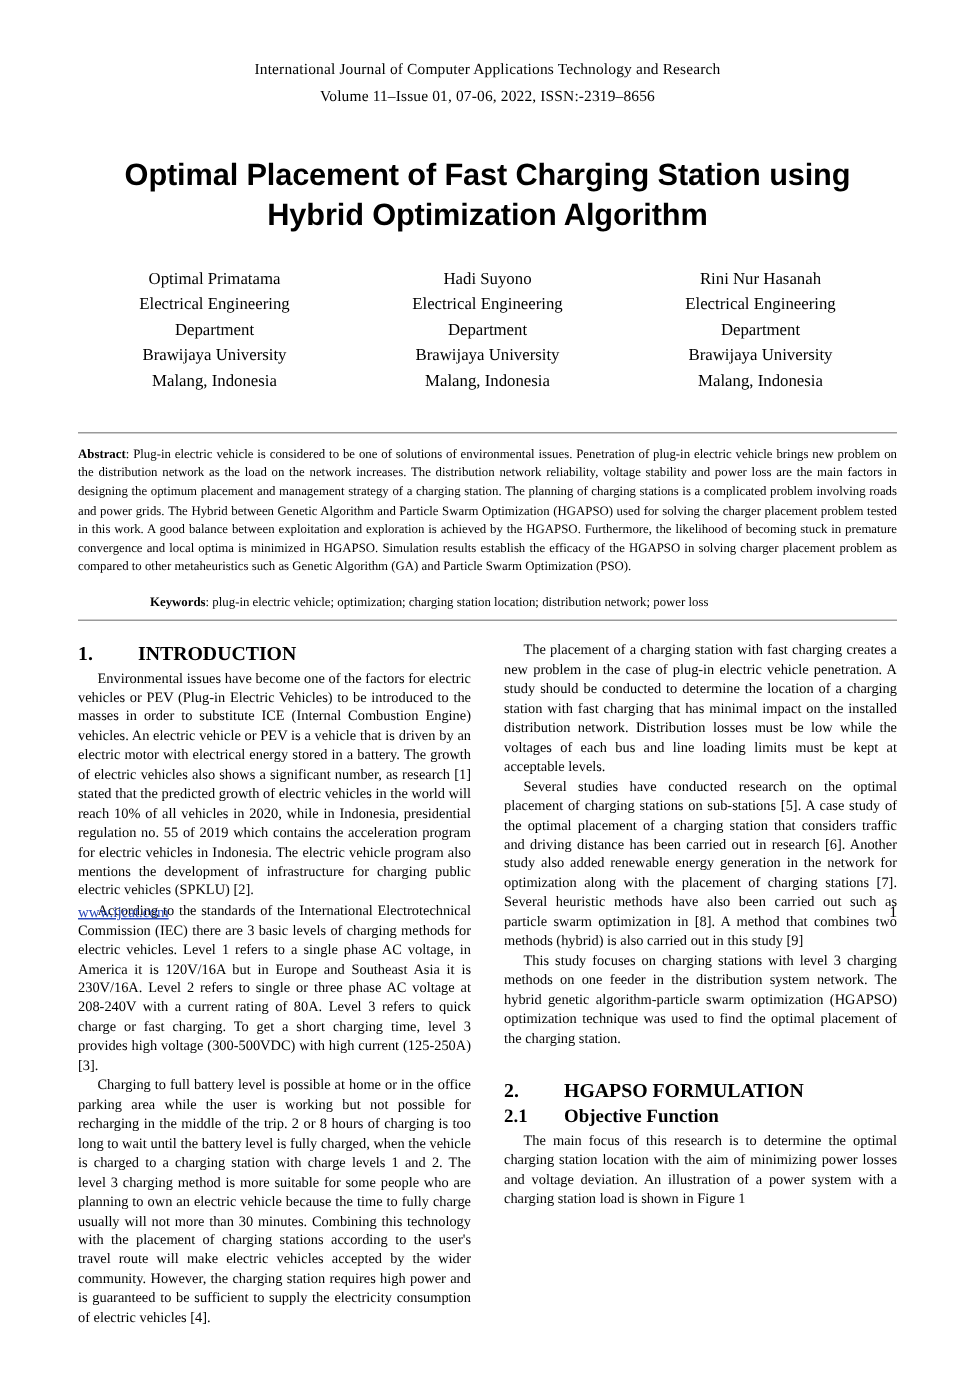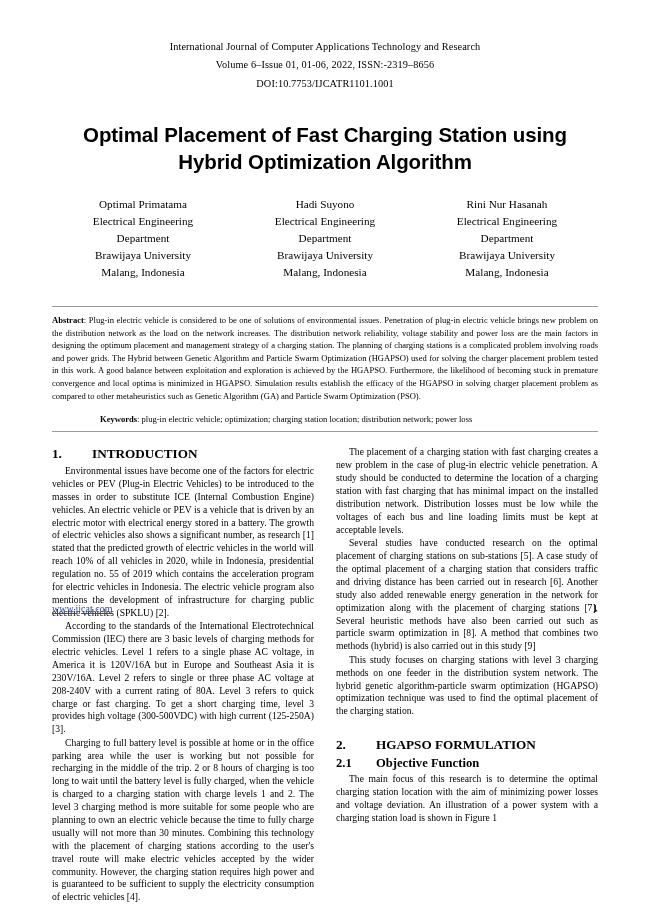--- a/index.html
+++ b/index.html
@@ -129,22 +129,21 @@
   }
   .footer .pg { font-size: 10.5px; }
 </style>
 </head>
 <body>
 
 <div class="page">
 
   <div class="journal-header">
     <div>International Journal of Computer Applications Technology and Research</div>
-    <div>Volume 6–Issue 01, 01-06, 2022, ISSN:-2319–8656</div>
-    <div>DOI:10.7753/IJCATR1101.1001</div>
+    <div>Volume 11–Issue 01, 07-06, 2022, ISSN:-2319–8656</div>
   </div>
 
   <h1 class="title">
     <span>Optimal Placement of Fast Charging Station using</span><br>
     <span>Hybrid Optimization Algorithm</span>
   </h1>
 
   <div class="authors">
     <div class="author">
       <div class="nm">Optimal Primatama</div>

